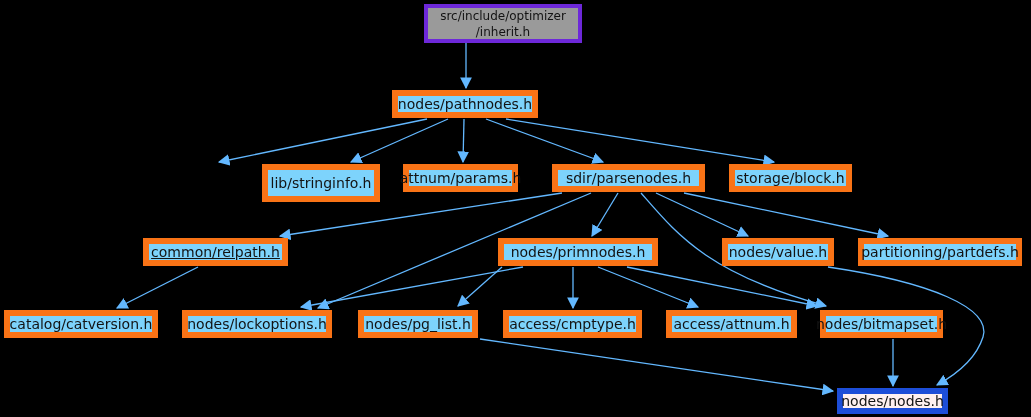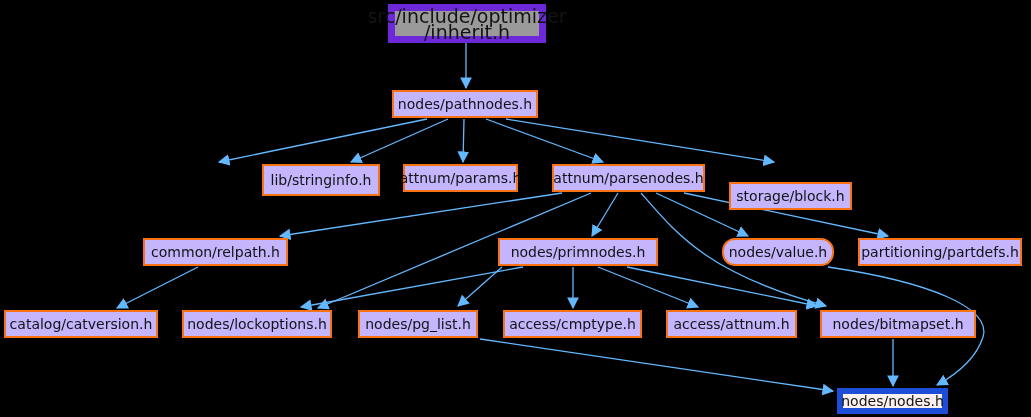--- a/index.html
+++ b/index.html
@@ -11,33 +11,34 @@
     font-family:"DejaVu Sans","Liberation Sans",sans-serif;
   }
   #edges{position:absolute;left:0;top:0;z-index:1;}
   .node{
     position:absolute;
     z-index:2;
     display:flex;
     align-items:center;
     justify-content:center;
     box-sizing:border-box;
-    background:#c4b5fd;
-    border:2px solid #f97316;
+    background:#7dd3fc;
+    border:6px solid #f97316;
     color:#131313;
     font-size:14px;
     line-height:16px;
     text-align:center;
     white-space:pre-line;
     cursor:pointer;
   }
   .node.main{
     background:#9a9a9a;
-    border:7px solid #6d28d9;
-    font-size:19px;
+    border:4px solid #6d28d9;
+    font-size:12px;
+    margin-left:36px;
   }
   .node.highlight{
     background:#fff0f0;
     border:6px solid #1d4ed8;
     text-align:right;
   }
 </style>
 </head>
 <body>
 
@@ -66,28 +67,28 @@
       <path d="M573,267 L573,308" fill="none" stroke="#63b8ff" stroke-width="1.3" marker-end="url(#arrow)"></path>
       <path d="M598,267 L698,307" fill="none" stroke="#63b8ff" stroke-width="1.3" marker-end="url(#arrow)"></path>
       <path d="M627,267 L817,306" fill="none" stroke="#63b8ff" stroke-width="1.3" marker-end="url(#arrow)"></path>
       <path d="M828,267 C930,282 992,308 983,337 C976,359 957,374 937,385" fill="none" stroke="#63b8ff" stroke-width="1.3" marker-end="url(#arrow)"></path>
       <path d="M480,339 L833,391" fill="none" stroke="#63b8ff" stroke-width="1.3" marker-end="url(#arrow)"></path>
       <path d="M893,339 L893,386" fill="none" stroke="#63b8ff" stroke-width="1.3" marker-end="url(#arrow)"></path>
     </svg>
 <div class="node main" style="left: 388px; top: 4px; width: 158px; height: 39px;">src/include/optimizer
 /inherit.h</div>
     <div class="node" style="left: 392px; top: 90px; width: 146px; height: 28px;">nodes/pathnodes.h</div>
-    <div class="node" style="left: 262px; top: 164px; width: 118px; height: 32px;">lib/stringinfo.h</div>
+    <div class="node" style="left: 262px; top: 164px; width: 118px; height: 38px;">lib/stringinfo.h</div>
     <div class="node" style="left: 403px; top: 164px; width: 115px; height: 28px;">attnum/params.h</div>
-    <div class="node" style="left: 552px; top: 164px; width: 153px; height: 28px;">attnum/parsenodes.h</div>
-    <div class="node" style="left: 729px; top: 182px; width: 123px; height: 28px;">storage/block.h</div>
-    <div class="node" style="left: 143px; top: 238px; width: 145px; height: 28px;">common/relpath.h</div>
+    <div class="node" style="left: 552px; top: 164px; width: 153px; height: 28px;">sdir/parsenodes.h</div>
+    <div class="node" style="left: 729px; top: 164px; width: 123px; height: 28px;">storage/block.h</div>
+    <div class="node" style="left: 143px; top: 238px; width: 145px; height: 28px; text-decoration: underline;">common/relpath.h</div>
     <div class="node" style="left: 498px; top: 238px; width: 160px; height: 28px;">nodes/primnodes.h</div>
-    <div class="node" style="left: 722px; top: 238px; width: 112px; height: 28px; border-radius: 13px;">nodes/value.h</div>
+    <div class="node" style="left: 722px; top: 238px; width: 112px; height: 28px;">nodes/value.h</div>
     <div class="node" style="left: 858px; top: 238px; width: 164px; height: 28px;">partitioning/partdefs.h</div>
     <div class="node" style="left: 4px; top: 310px; width: 154px; height: 28px;">catalog/catversion.h</div>
     <div class="node" style="left: 182px; top: 310px; width: 150px; height: 28px;">nodes/lockoptions.h</div>
     <div class="node" style="left: 358px; top: 310px; width: 120px; height: 28px;">nodes/pg_list.h</div>
     <div class="node" style="left: 503px; top: 310px; width: 139px; height: 28px;">access/cmptype.h</div>
     <div class="node" style="left: 666px; top: 310px; width: 131px; height: 28px;">access/attnum.h</div>
-    <div class="node" style="left: 820px; top: 310px; width: 156px; height: 28px;">nodes/bitmapset.h</div>
+    <div class="node" style="left: 820px; top: 310px; width: 123px; height: 28px;">nodes/bitmapset.h</div>
     <div class="node highlight" style="left: 837px; top: 388px; width: 111px; height: 26px;">nodes/nodes.h</div>
   </div>
 
 </body></html>

